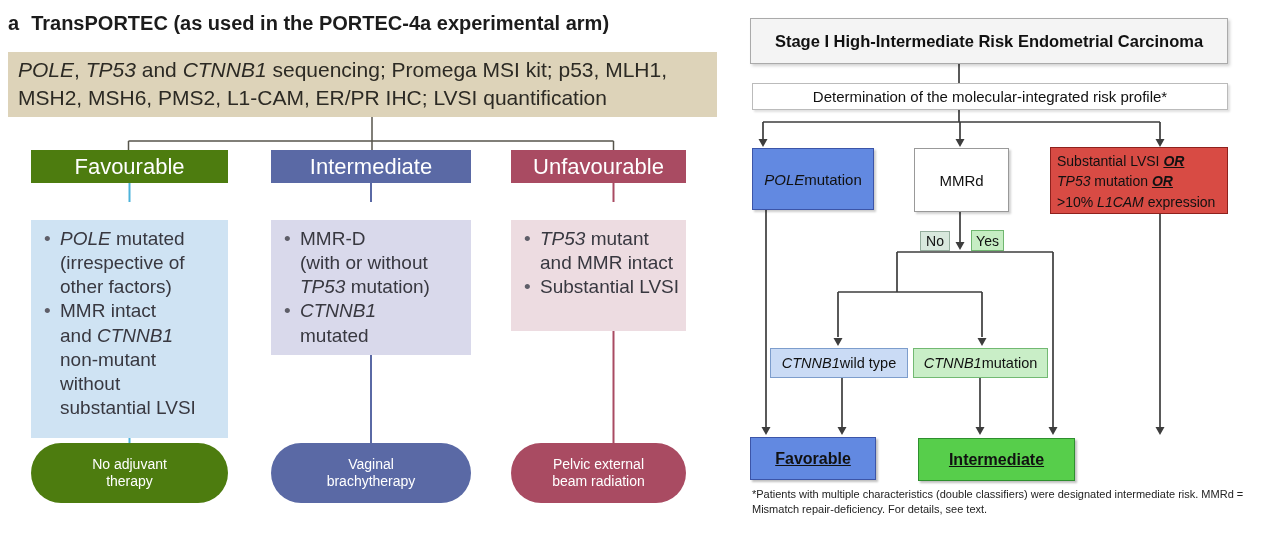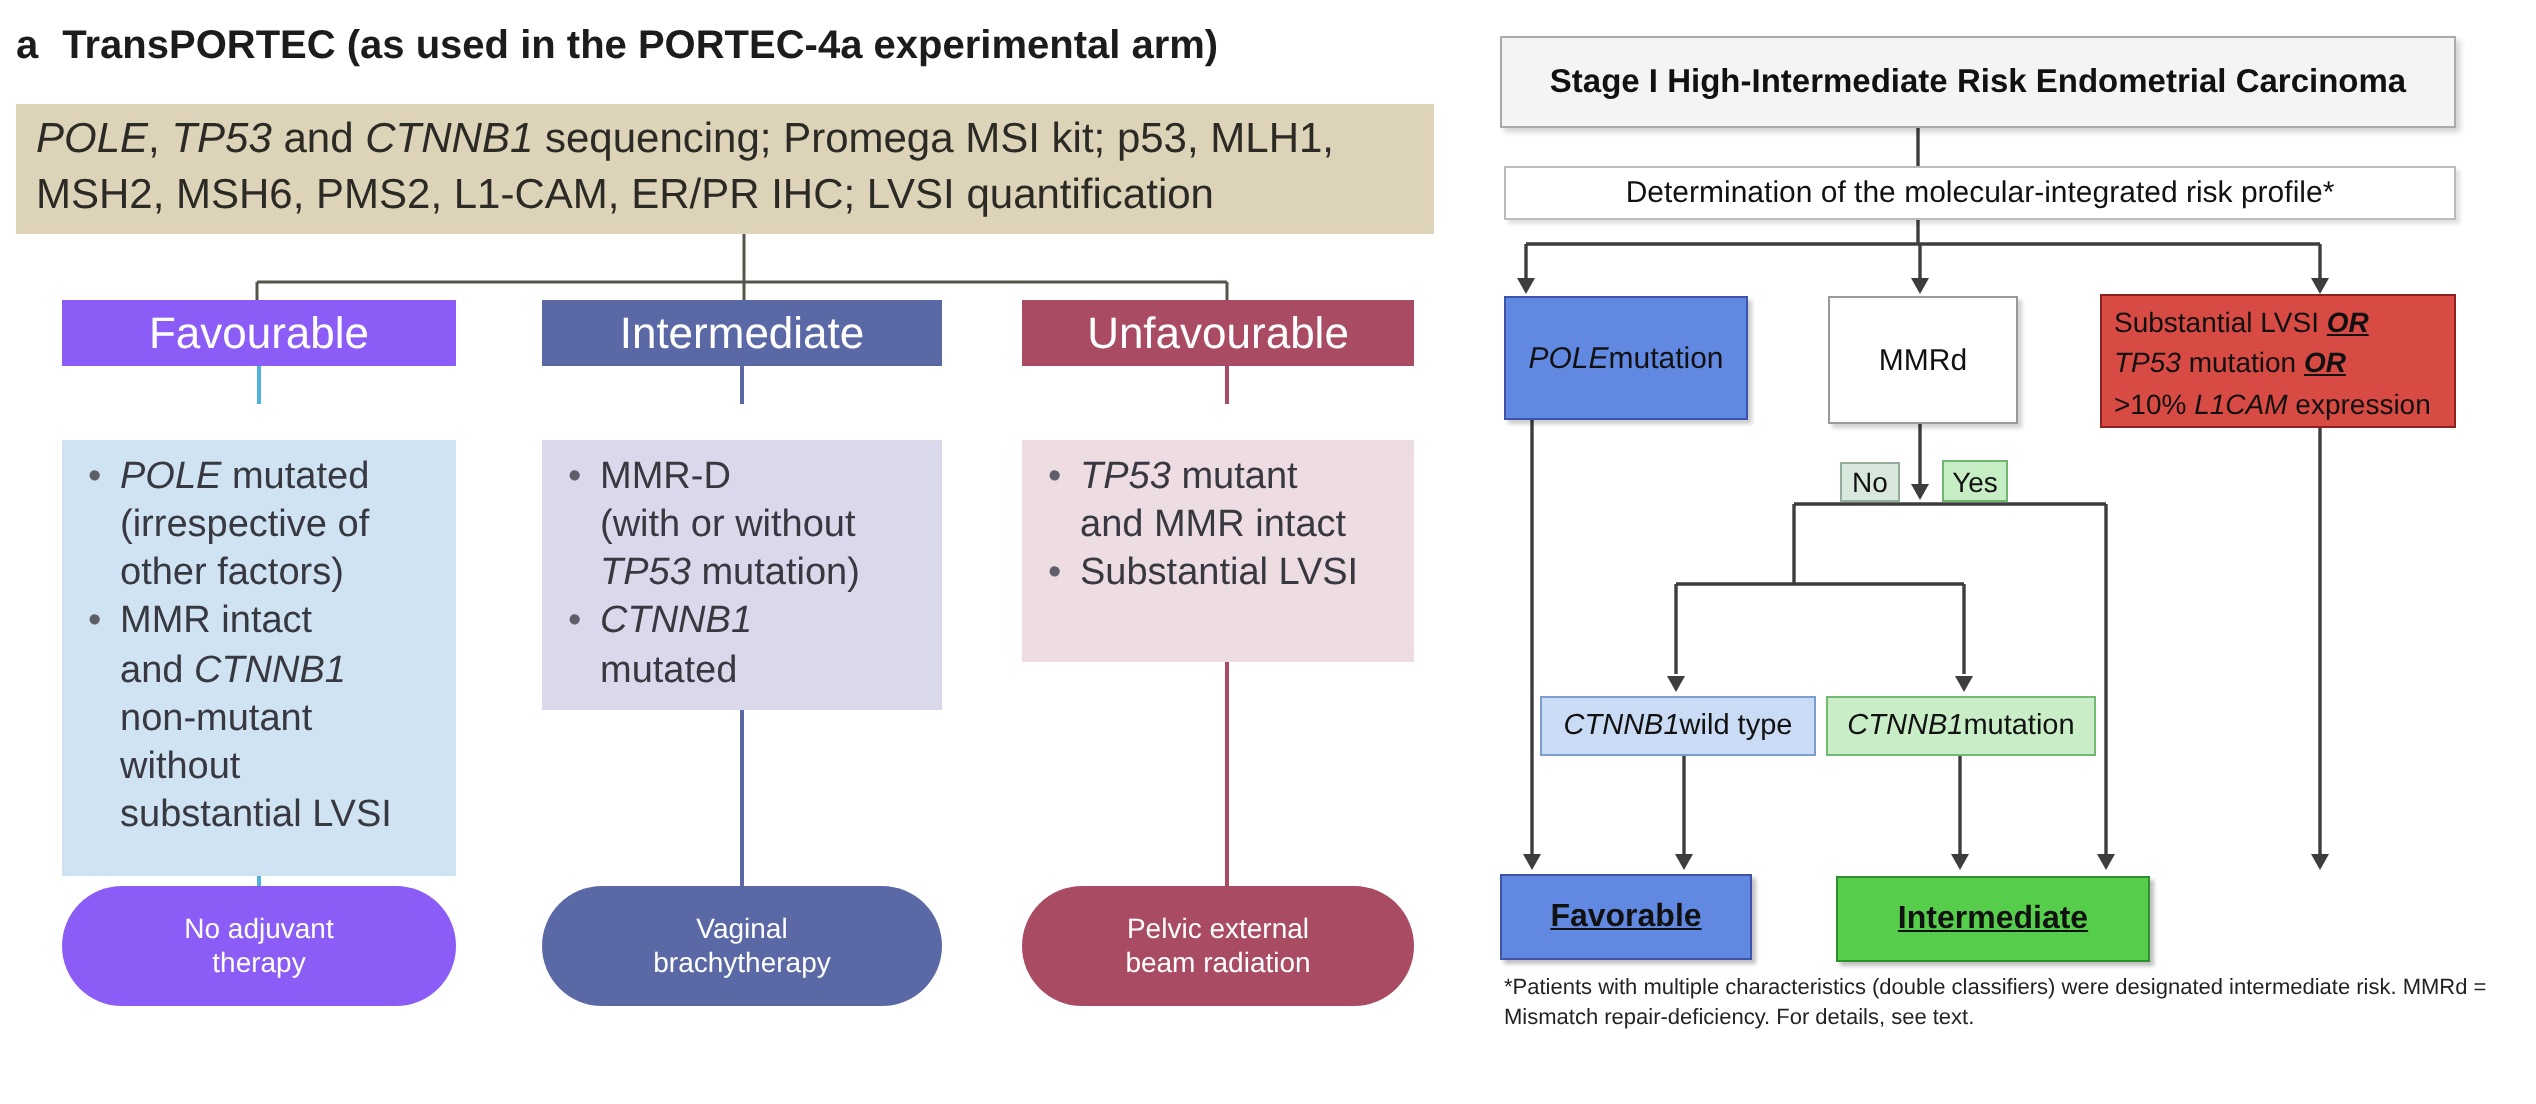--- a/index.html
+++ b/index.html
@@ -24,22 +24,22 @@
   }
   .col-body { top:220px; color:#383840; font-size:19px; line-height:1.27; padding:7px 4px 0 12px; }
   .bullet { position:relative; padding-left:17px; }
   .bullet::before { content:"•"; position:absolute; left:1px; top:0; color:#5e5e68; }
   .col-out {
     top:443px; height:60px; color:#ffffff; font-size:14px; line-height:1.2; text-align:center;
     display:flex; align-items:center; justify-content:center;border-radius:30px;
   }
   .c1 { left:31px;  width:197px; }
   .c2 { left:271px; width:200px; }
-  .c3 { left:511px; width:196px; }
-  .bg-cyan   { background:#8b5cf6; }
+  .c3 { left:511px; width:175px; }
+  .bg-cyan   { background:#4d7c0f; }
   .bg-slate  { background:#5a69a5; }
   .bg-maroon { background:#a94b62; }
   .bg-cyan-l   { background:#cfe3f3; height:218px; }
   .bg-slate-l  { background:#d9d9eb; height:135px; }
   .bg-maroon-l { background:#eddce1; height:111px; }
 
   
   .r-box { color:#111111; display:flex; align-items:center; justify-content:center; text-align:center; }
   .stage-box {
     left:750px; top:18px; width:478px; height:46px; background:#f4f4f4;

